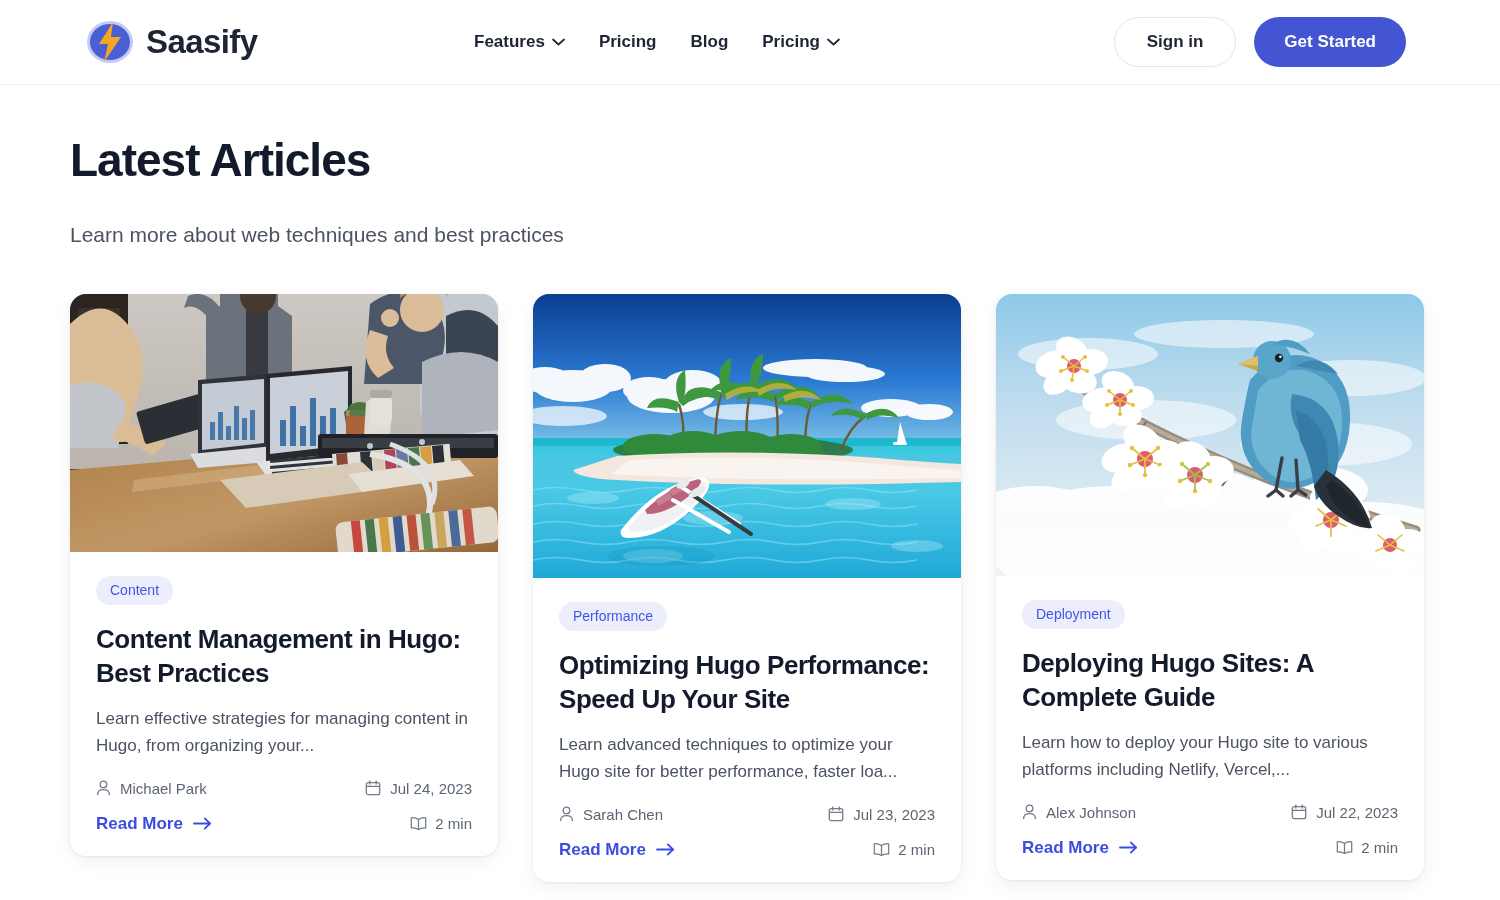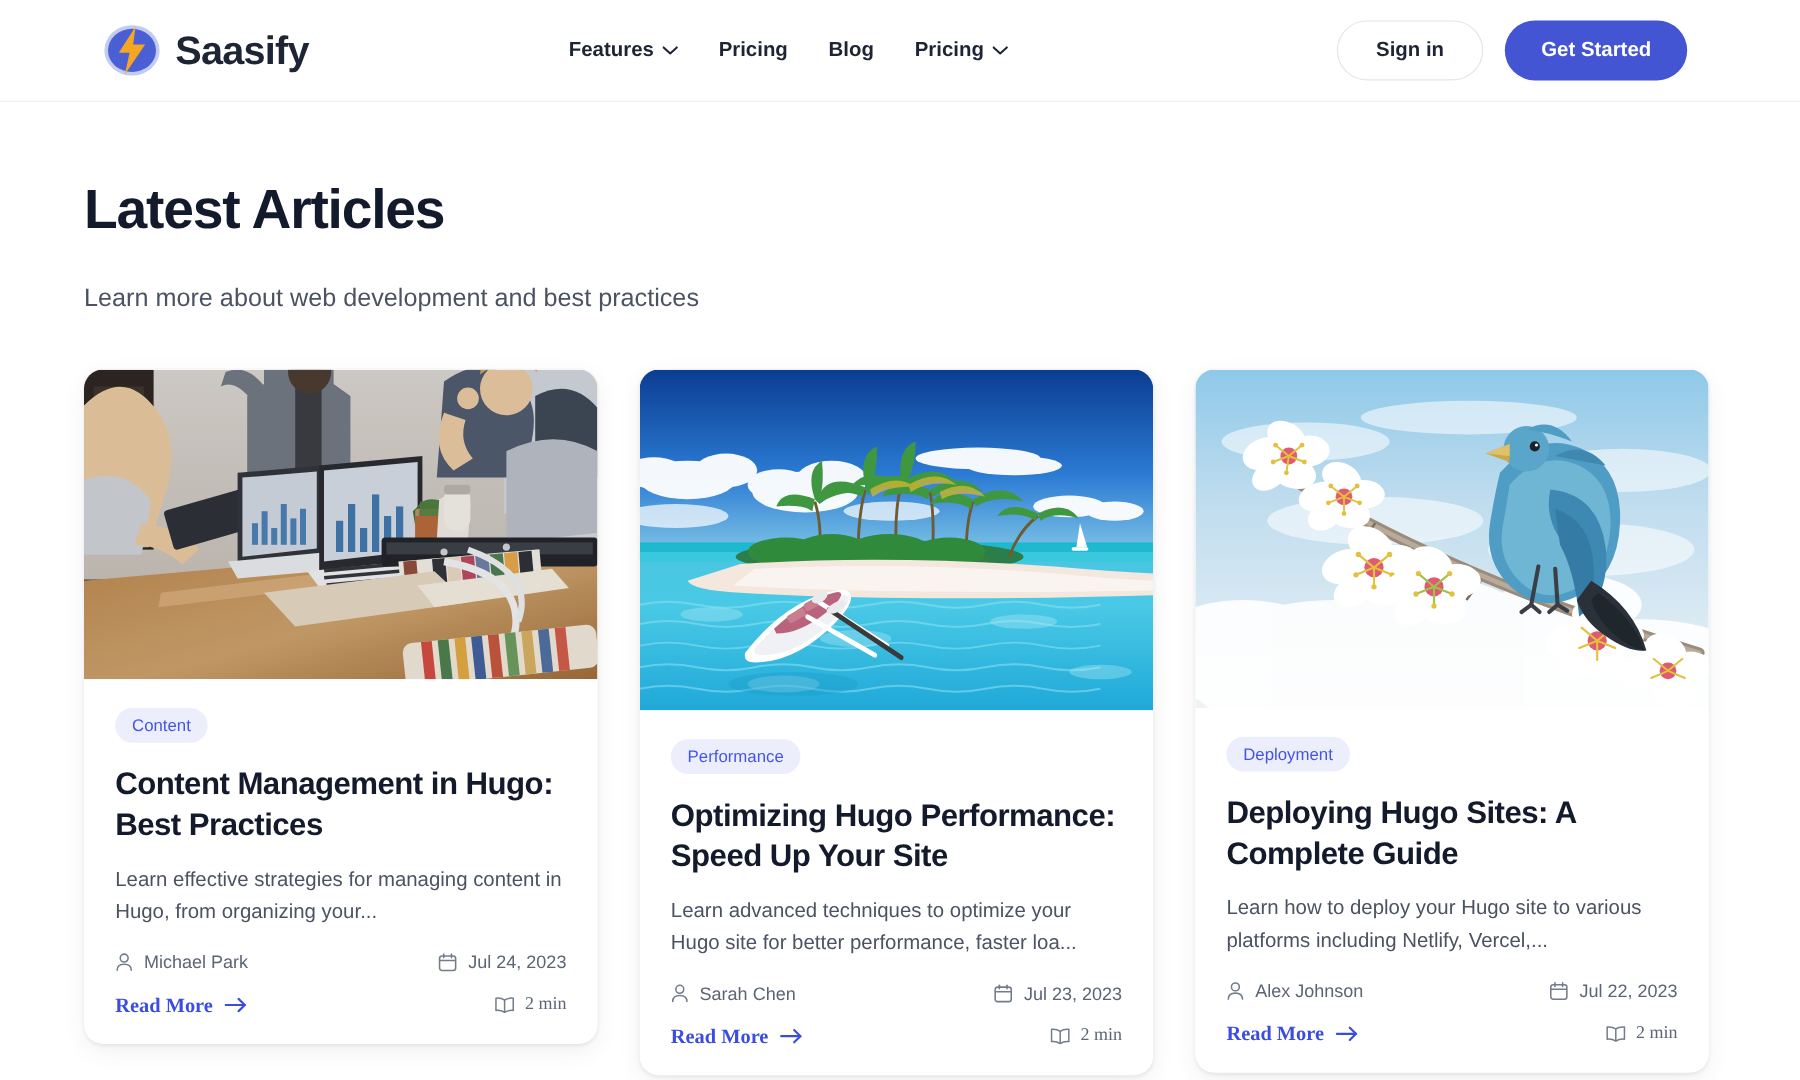--- a/index.html
+++ b/index.html
@@ -76,21 +76,21 @@
     border-radius: 999px;
     padding: 15px 30px;
     font-size: 17px; font-weight: 700; color: #ffffff;
     cursor: pointer;
     font-family: inherit;
   }
 
   
   .page { padding: 0 70px; }
   .page-title {
-    margin-top: 62px;
+    margin-top: 48px;
     font-size: 46px;
     font-weight: 700;
     color: #131a2b;
     letter-spacing: -1px;
   }
   .page-subtitle {
     margin-top: 36px;
     font-size: 21px;
     color: #4b5362;
     font-weight: 400;
@@ -142,21 +142,21 @@
     color: #4b5362;
   }
   .card-meta {
     margin-top: 20px;
     display: flex; align-items: center; justify-content: space-between;
     font-size: 15px; color: #5c6575; text-align: center;
   }
   .meta-group { display: flex; align-items: center; gap: 9px; }
   .card-foot {
     margin-top: 17px;
-    display: flex; align-items: center; justify-content: space-between; font-family: Liberation Serif, serif;
+    display: flex; align-items: center; justify-content: space-between;
   }
   .read-more {
     display: flex; align-items: center; gap: 10px;
     color: #3b4de0; font-size: 17px; font-weight: 700;
     cursor: pointer;
   }
   .readtime { display: flex; align-items: center; gap: 8px; font-size: 15px; color: #5c6575; }
   svg { display: block; }
 
   
@@ -200,21 +200,21 @@
 
   <div class="header-actions">
     <button class="btn-signin">Sign in</button>
     <button class="btn-getstarted">Get Started</button>
   </div>
 </div>
 
 <div class="page">
 
   <h1 class="page-title">Latest Articles</h1>
-  <p class="page-subtitle">Learn more about web development and best practices</p>
+  <p class="page-subtitle">Learn more about web techniques and best practices</p>
 
   <div class="grid">
 
     <div class="card">
       <div class="card-media" style="height:258px">
         <svg class="photo" viewBox="0 0 428 258" preserveAspectRatio="none">
           <defs>
             <linearGradient id="m1wall" x1="0" y1="0" x2="0" y2="1">
               <stop offset="0" stop-color="#d8d4cf"></stop>
                 <stop offset="1" stop-color="#bdb6ae"></stop>

